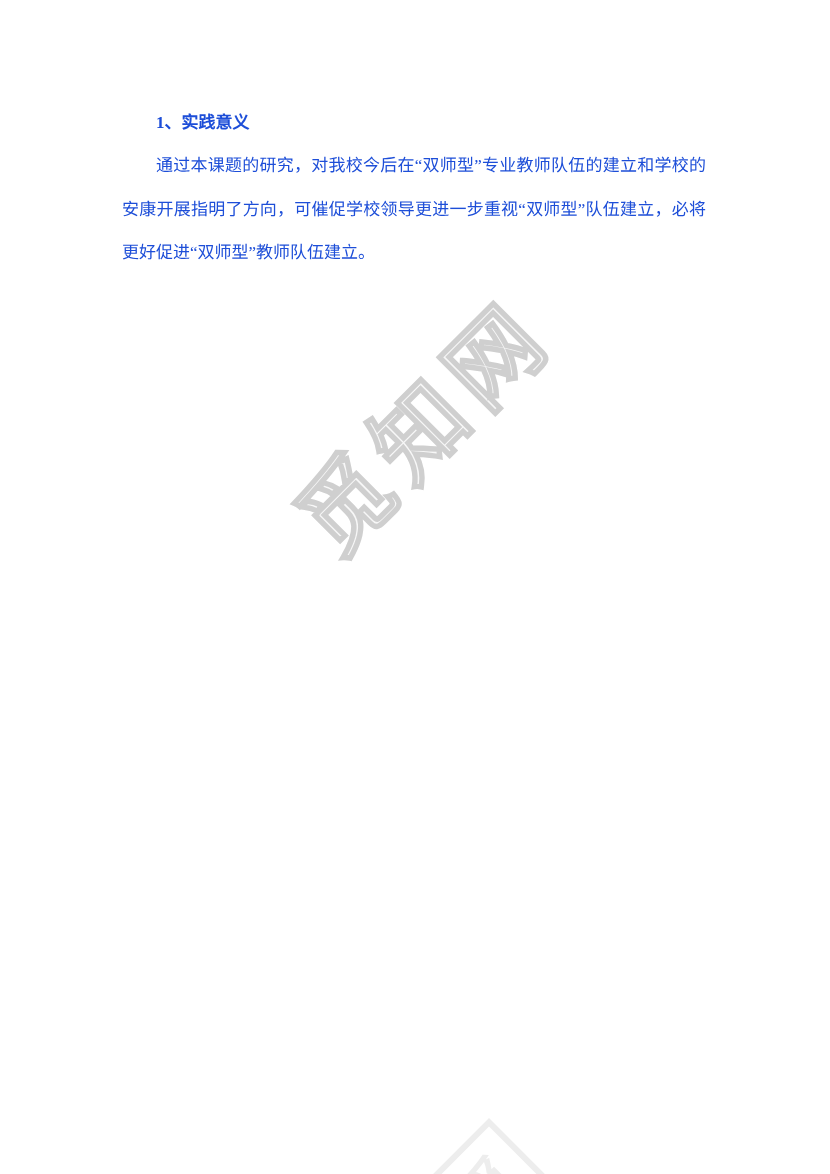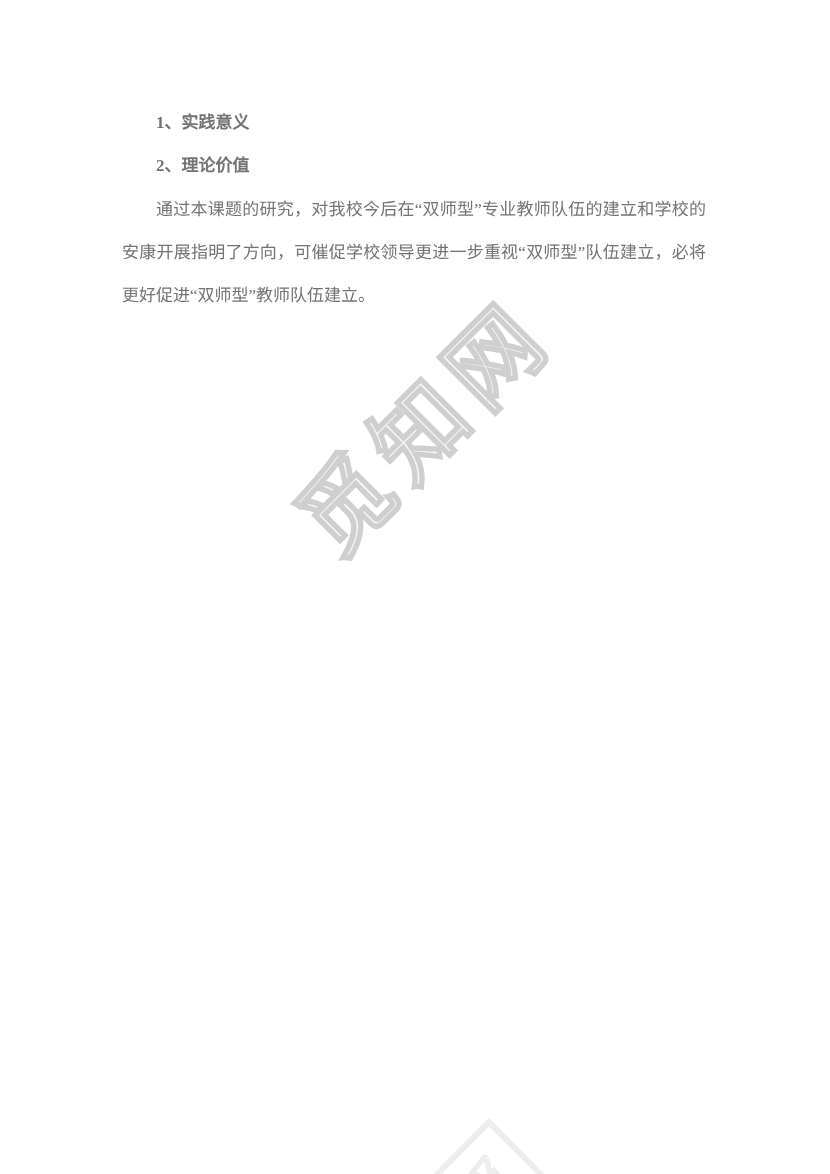--- a/index.html
+++ b/index.html
@@ -16,21 +16,21 @@
     font-family: "Liberation Serif", "DejaVu Serif", serif;
   }
   .content {
     position: absolute;
     left: 122px;
     top: 101px;
     width: 584px;
     font-size: 17px;
     line-height: 43.3px;
     text-align: justify;
-    color: #737373;
+    color: #1d4ed8;
     z-index: 2;
   }
   .content h3,
   .content p {
     margin: 0;
     padding: 0;
     font-size: 17px;
     text-indent: 2em;
   }
   .content h3 {
@@ -77,21 +77,20 @@
 </head>
 <body>
 
 <div class="page">
 
   <div class="watermark">觅知网</div>
 
   <div class="content">
     <h3>1、实践意义</h3>
 
-    <h3>2、理论价值</h3>
     <p>通过本课题的研究，对我校今后在“双师型”专业教师队伍的建立和学校的安康开展指明了方向，可催促学校领导更进一步重视“双师型”队伍建立，必将更好促进“双师型”教师队伍建立。</p>
   </div>
 
   <div class="corner-logo">
     <span class="corner-glyph">觅</span>
   </div>
 
 </div>
 
 </body></html>

